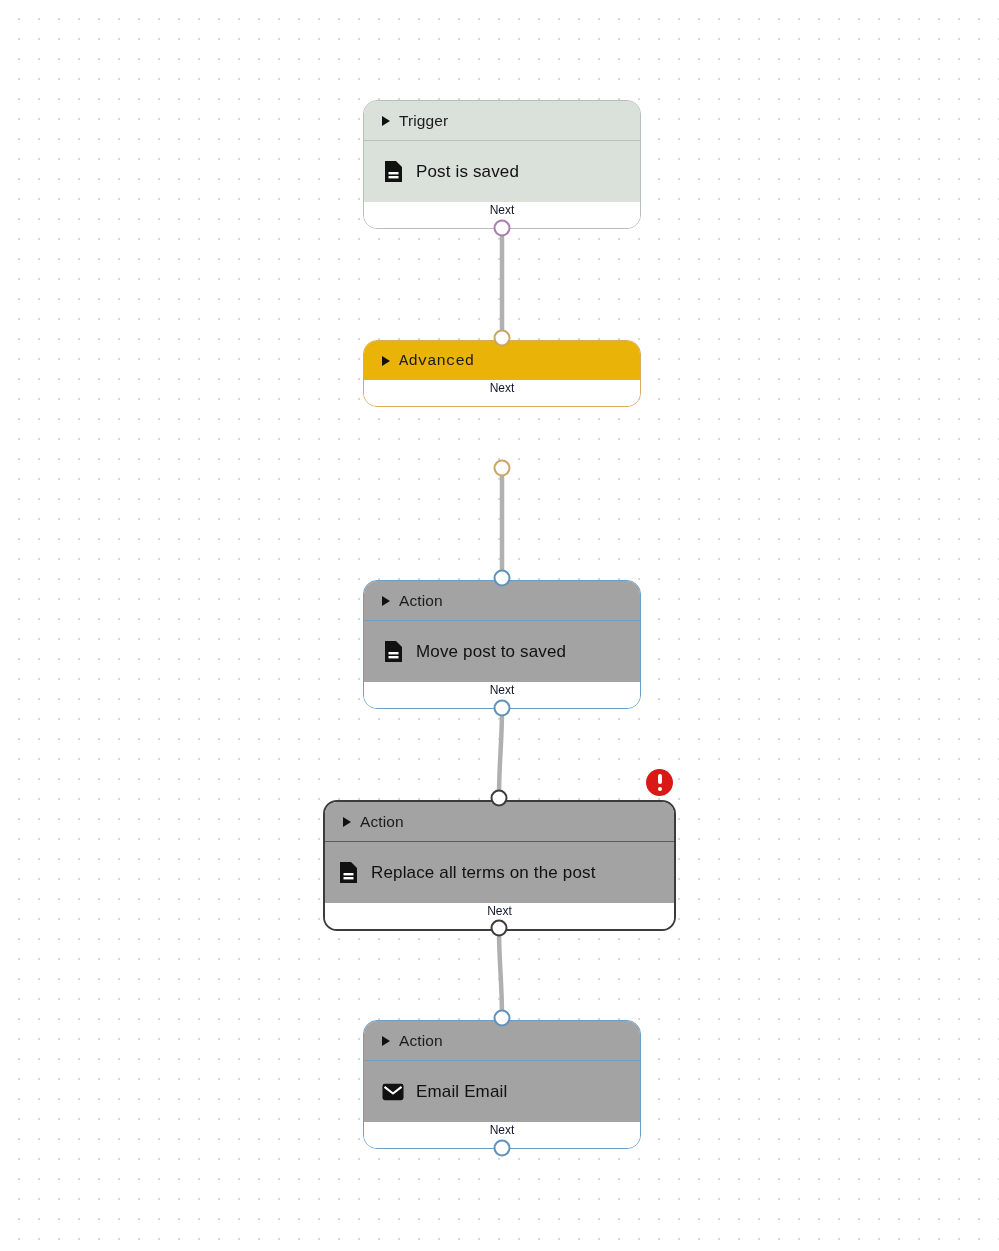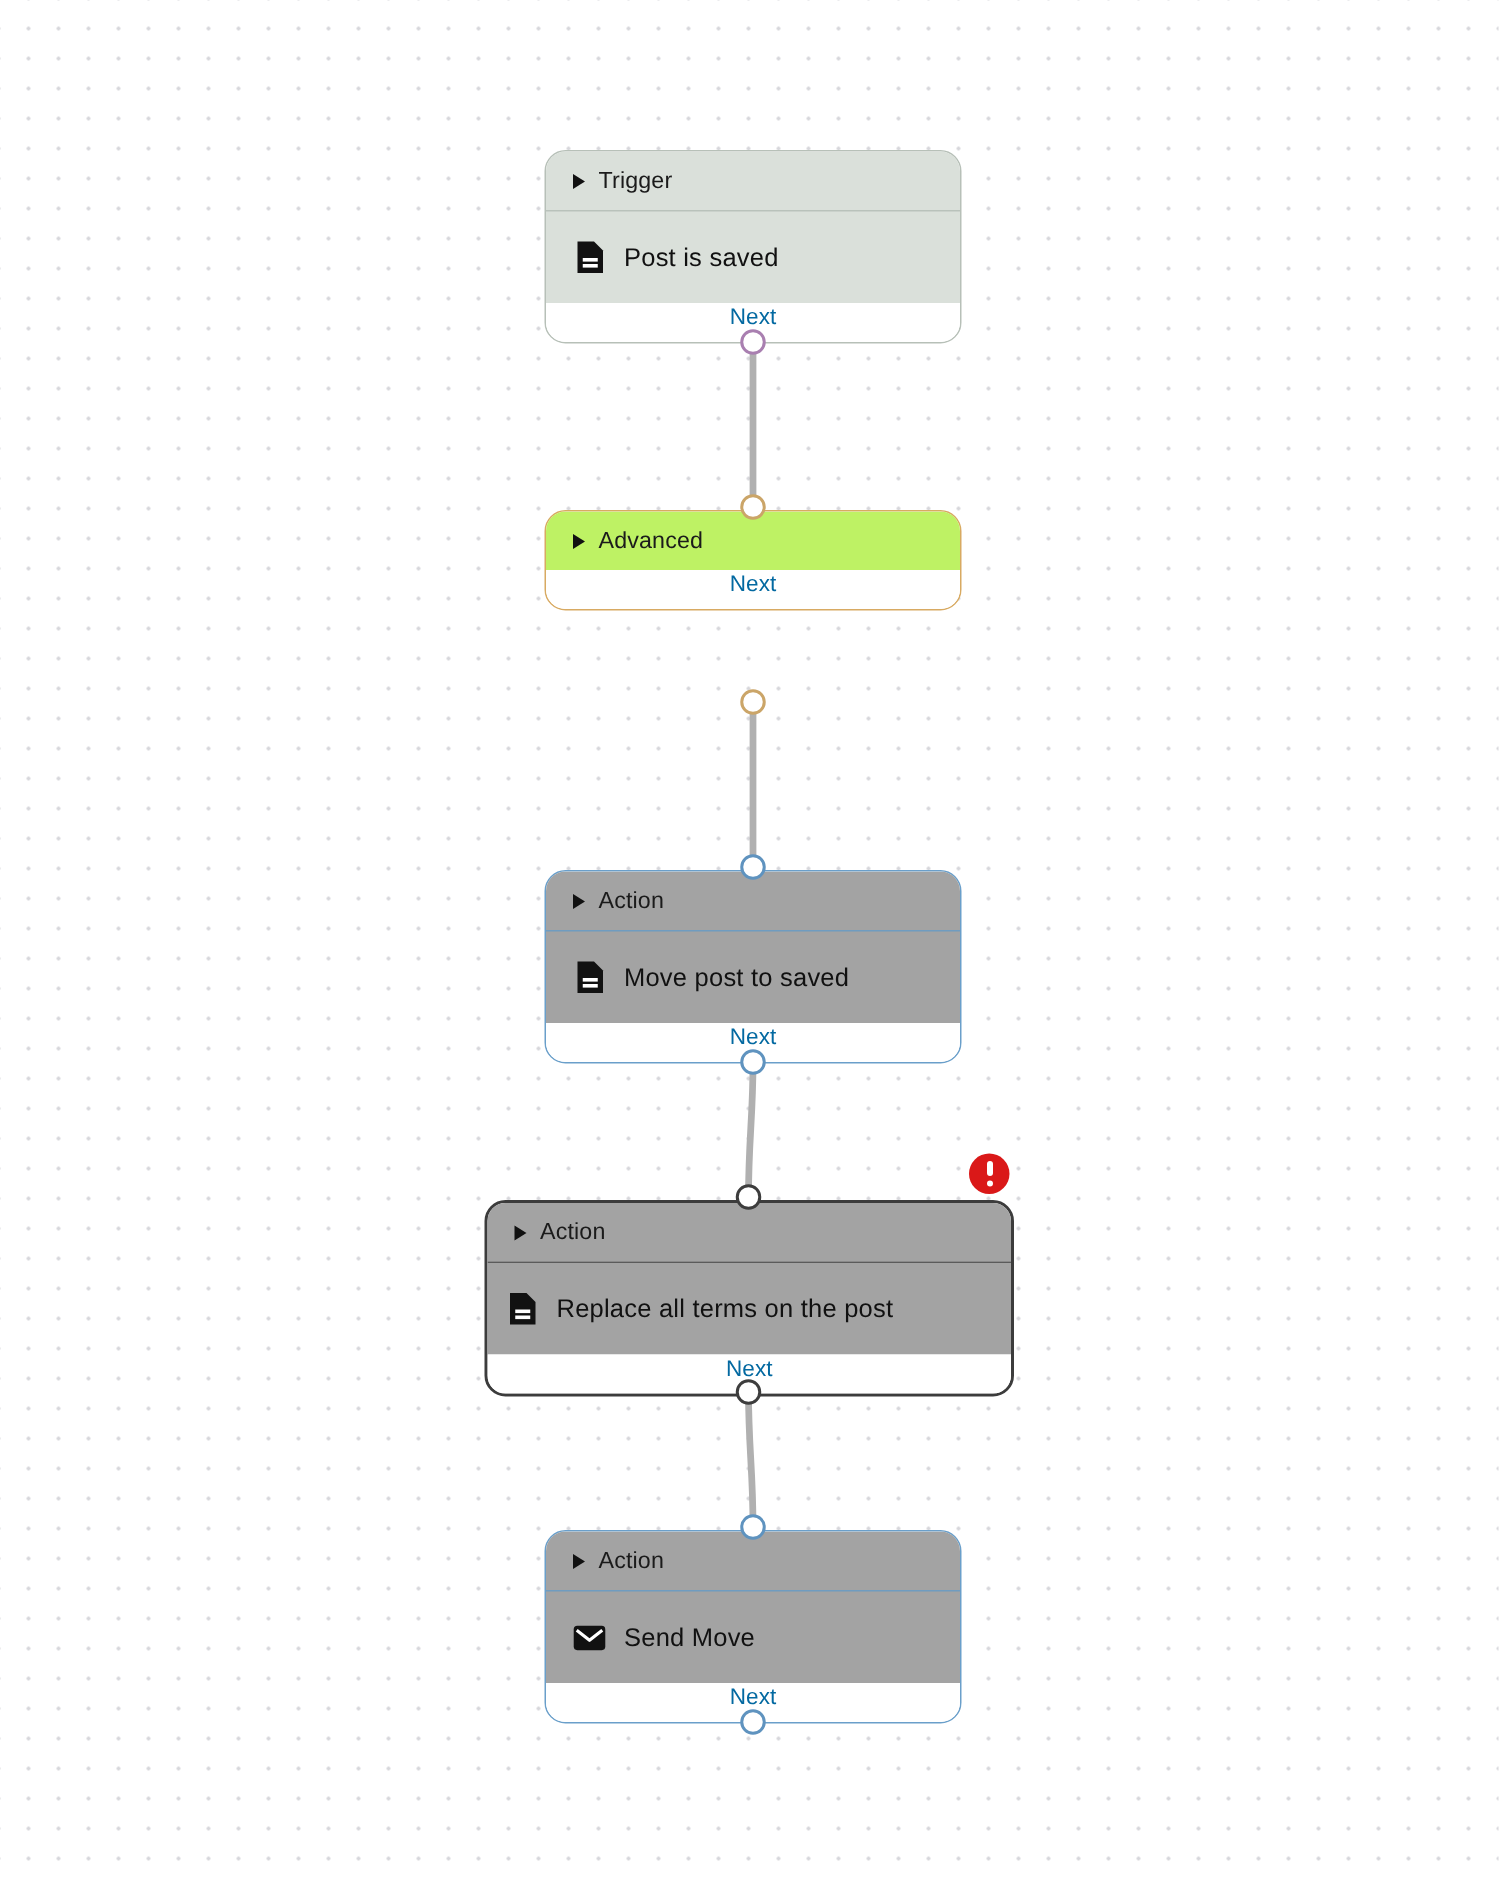--- a/index.html
+++ b/index.html
@@ -89,35 +89,35 @@
   .node-footer {
     height: 26px;
     background: #ffffff;
     display: flex;
     align-items: flex-start;
     justify-content: center;
     border-top: 0;
   }
 
   .node-footer span {
-    font-size: 15px;
-    color: #0369a1;
+    font-size: 12px;
+    color: #0f172a;
     line-height: 1;
     padding-top: 2px;
   }
 
   
   .node.trigger            { border-color: #b7c0b8; }
   .node.trigger .node-header,
   .node.trigger .node-body { background: #dae0da; }
   .node.trigger .node-body { border-top-color: #b9c2bb; }
 
   .node.advanced            { border-color: #d8aa62; }
   .node.advanced .node-header,
-  .node.advanced .node-body { background: #bef264; }
+  .node.advanced .node-body { background: #eab308; font-family: Liberation Mono, monospace; }
   .node.advanced .node-body { border-top-color: #d6b889; }
 
   .node.action              { border-color: #6a9fca; }
   .node.action .node-header,
   .node.action .node-body   { background: #a3a3a3; }
   .node.action .node-body   { border-top-color: #6f9cc0; }
 
   .node.selected {
     border-color: #3c3c3c;
     border-width: 2px;
@@ -257,21 +257,21 @@
       <span class="disclosure"></span>
       <span>Action</span>
     </div>
     <div class="node-body">
       <span class="node-icon">
         <svg width="23" height="18" viewBox="0 0 23 18">
           <rect x="0.5" y="0.5" width="22" height="17" rx="2.5" fill="#111111"></rect>
           <path d="M2.6 3.6 L11.5 10.6 L20.4 3.6" fill="none" stroke="#ffffff" stroke-width="2.2" stroke-linejoin="round"></path>
         </svg>
       </span>
-      <span class="node-title">Send Move</span>
+      <span class="node-title">Email Email</span>
     </div>
     <div class="node-footer">
       <span>Next</span>
     </div>
   </div>
 
   <div class="handle h-trigger-out" style="left:502px; top:228px;"></div>
   <div class="handle h-advanced" style="left:502px; top:338px;"></div>
   <div class="handle h-advanced" style="left:502px; top:468px;"></div>
   <div class="handle h-action" style="left:502px; top:578px;"></div>

